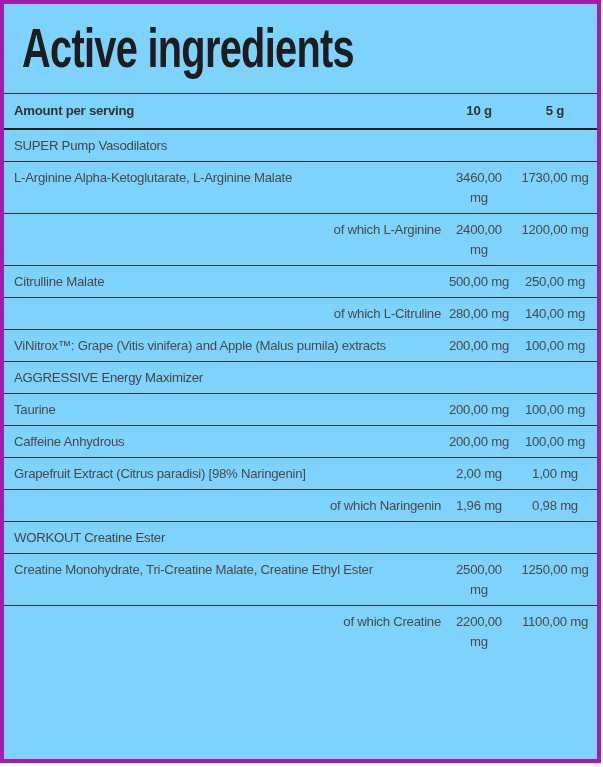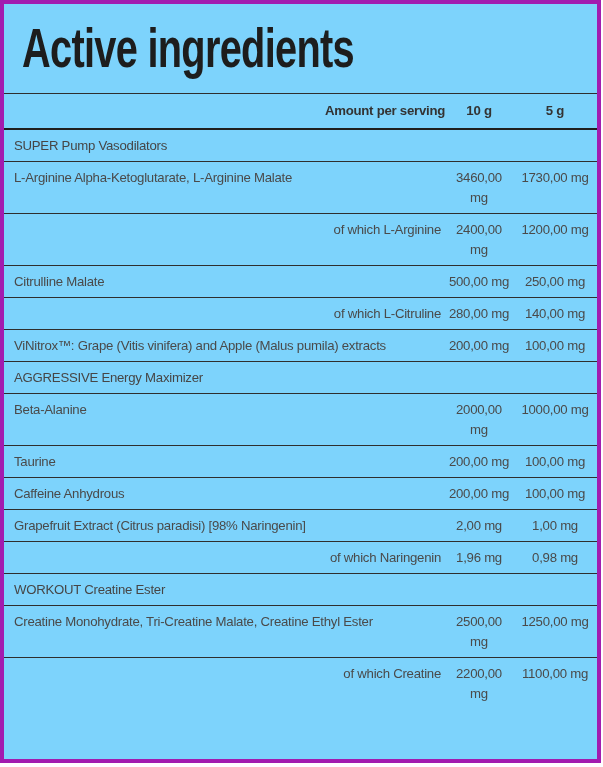--- a/index.html
+++ b/index.html
@@ -46,21 +46,21 @@
   col.col-5g   { width: 84px; }
 
   thead th {
     border-top: 1px solid #2e2e2e;
     border-bottom: 2px solid #1f1f1f;
     font-weight: 700;
     color: #333333;
     padding: 7px 0;
     vertical-align: top;
   }
-  th.c1 { text-align: right; padding-left: 10px; }
+  th.c1 { text-align: left; padding-left: 10px; }
   th.c2, th.c3 { text-align: center; }
 
   tbody td {
     border-bottom: 1px solid #2e2e2e;
     vertical-align: top;
     padding-top: 6px;
     padding-bottom: 5px;
     margin-top: 20px;
   }
   tbody tr:last-child td { border-bottom: none; }
@@ -117,25 +117,20 @@
         </tr>
         <tr>
           <td class="c1">ViNitrox™: Grape (Vitis vinifera) and Apple (Malus pumila) extracts</td>
           <td class="c2">200,00 mg</td>
           <td class="c3">100,00 mg</td>
         </tr>
         <tr class="section">
           <td colspan="3" class="c1">AGGRESSIVE Energy Maximizer</td>
         </tr>
         <tr>
-          <td class="c1">Beta-Alanine</td>
-          <td class="c2">2000,00 mg</td>
-          <td class="c3">1000,00 mg</td>
-        </tr>
-        <tr>
           <td class="c1">Taurine</td>
           <td class="c2">200,00 mg</td>
           <td class="c3">100,00 mg</td>
         </tr>
         <tr>
           <td class="c1">Caffeine Anhydrous</td>
           <td class="c2">200,00 mg</td>
           <td class="c3">100,00 mg</td>
         </tr>
         <tr>

